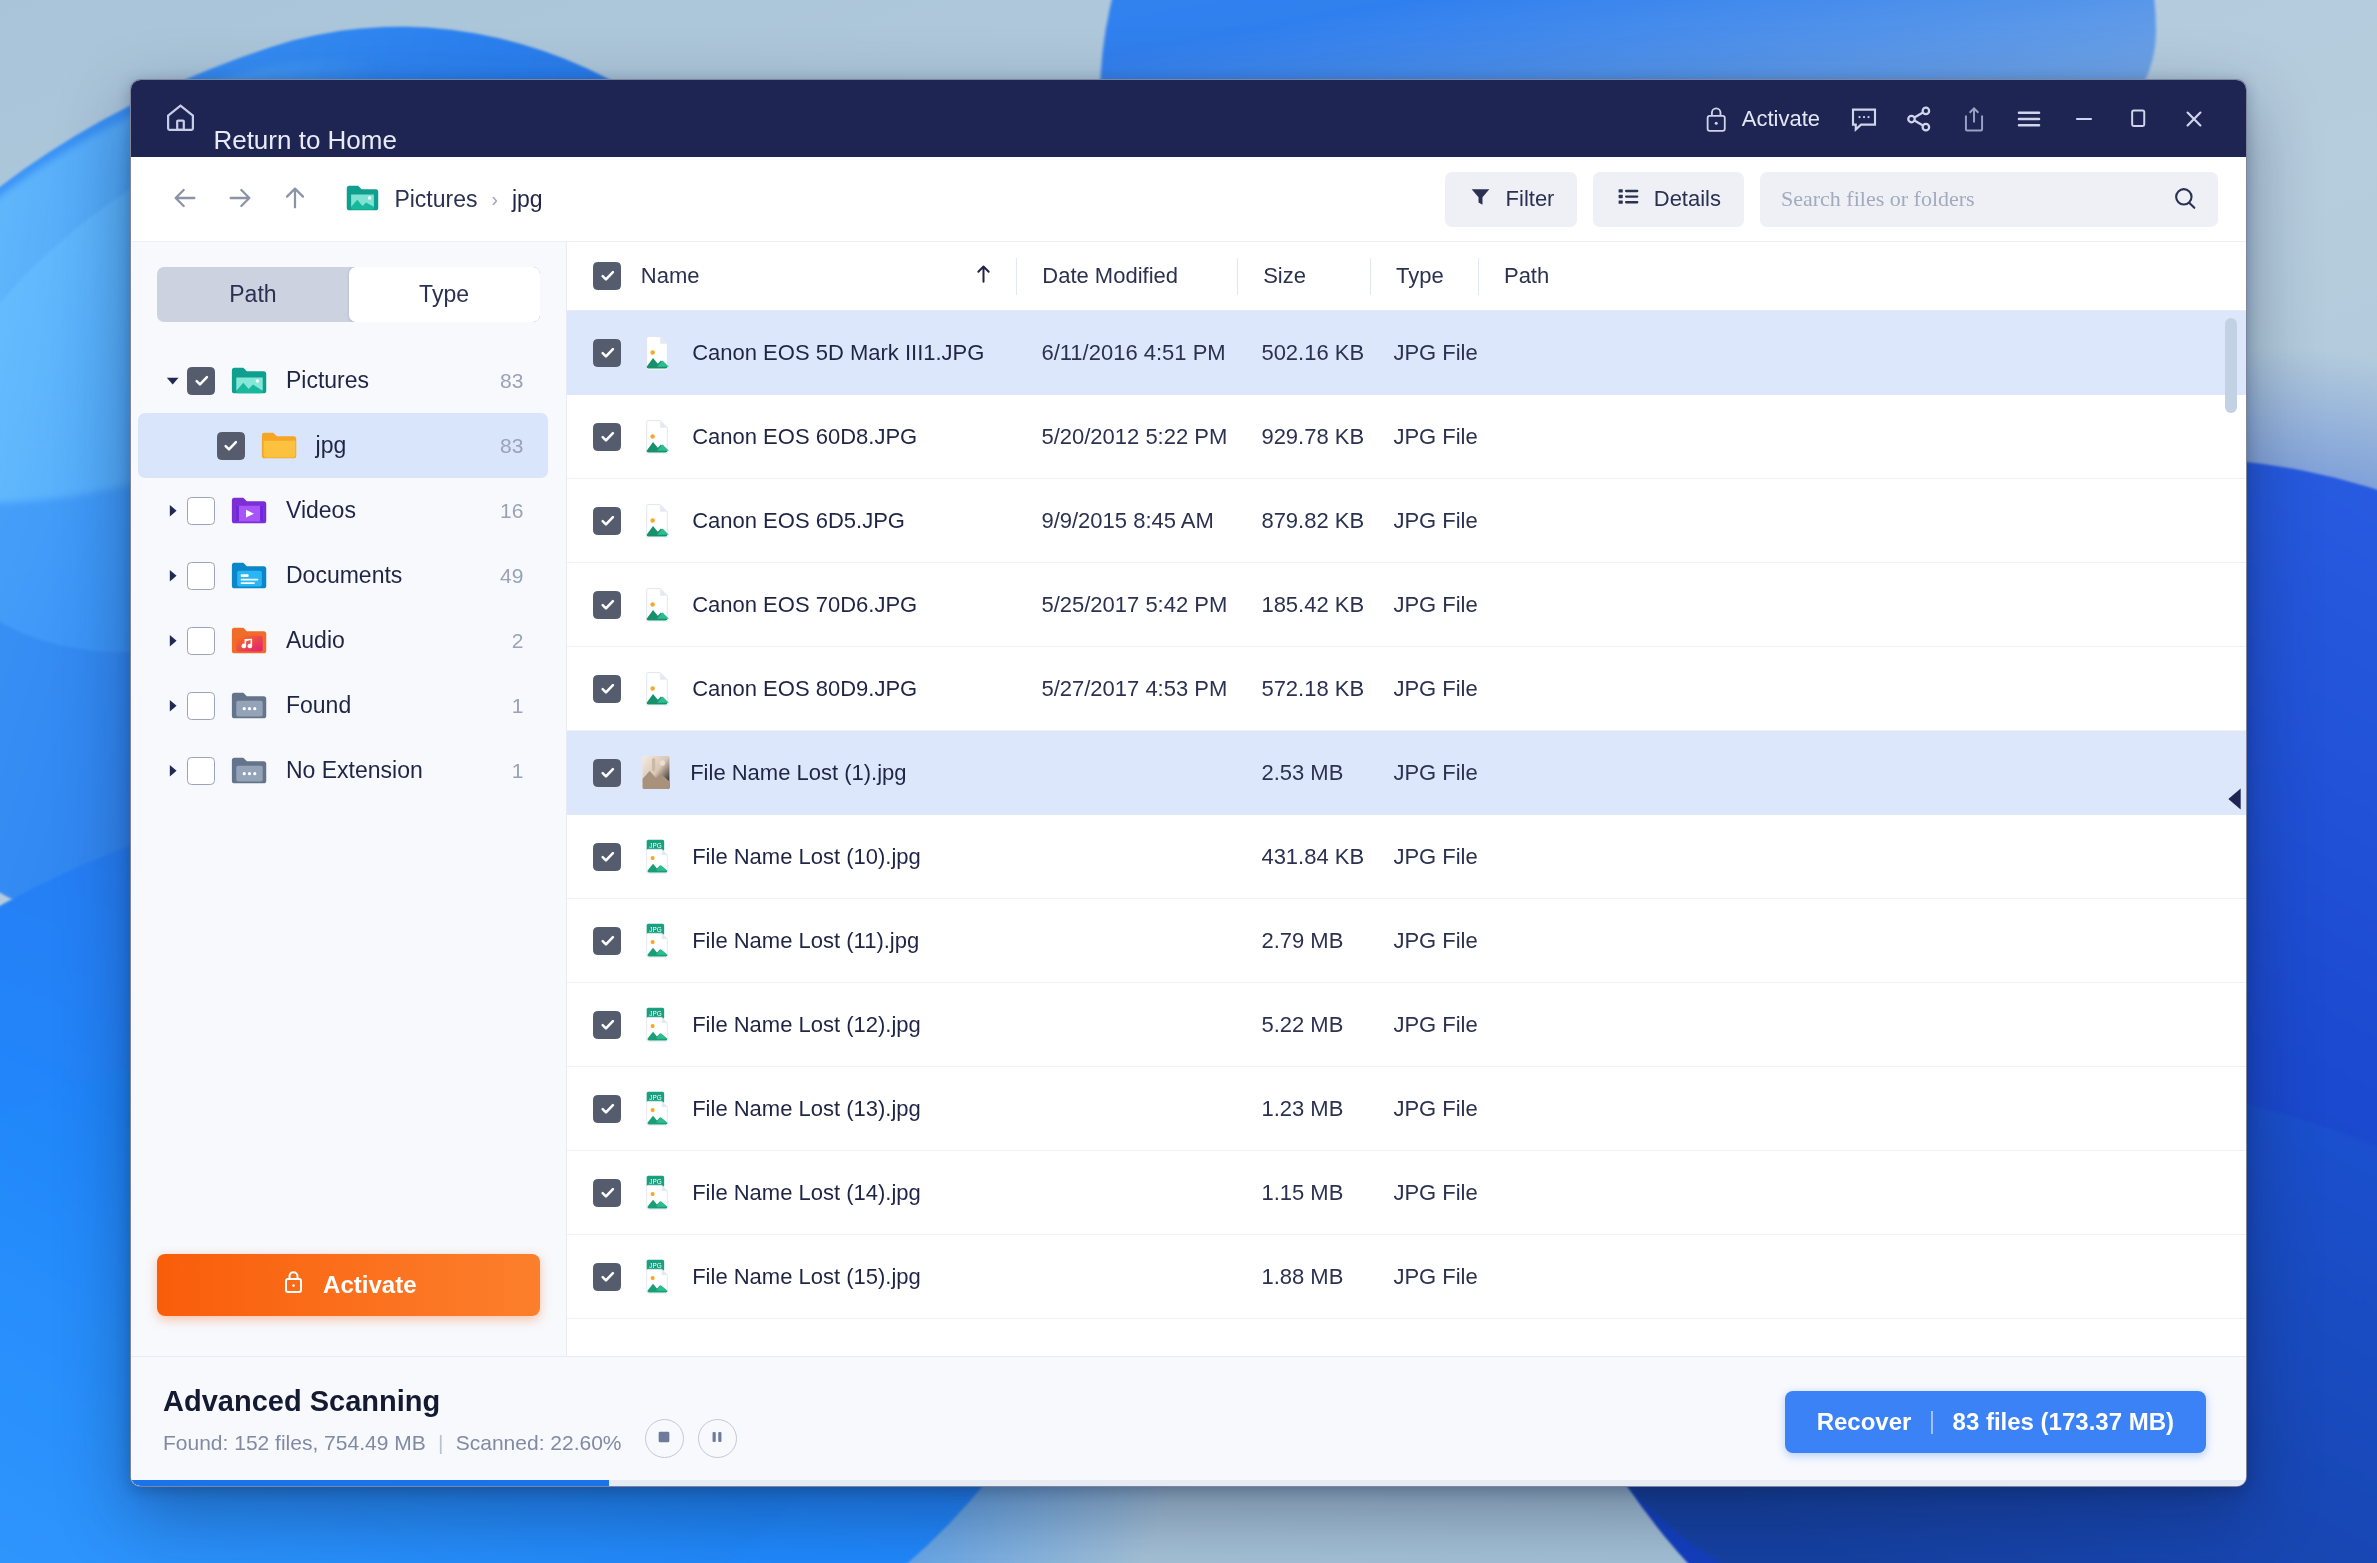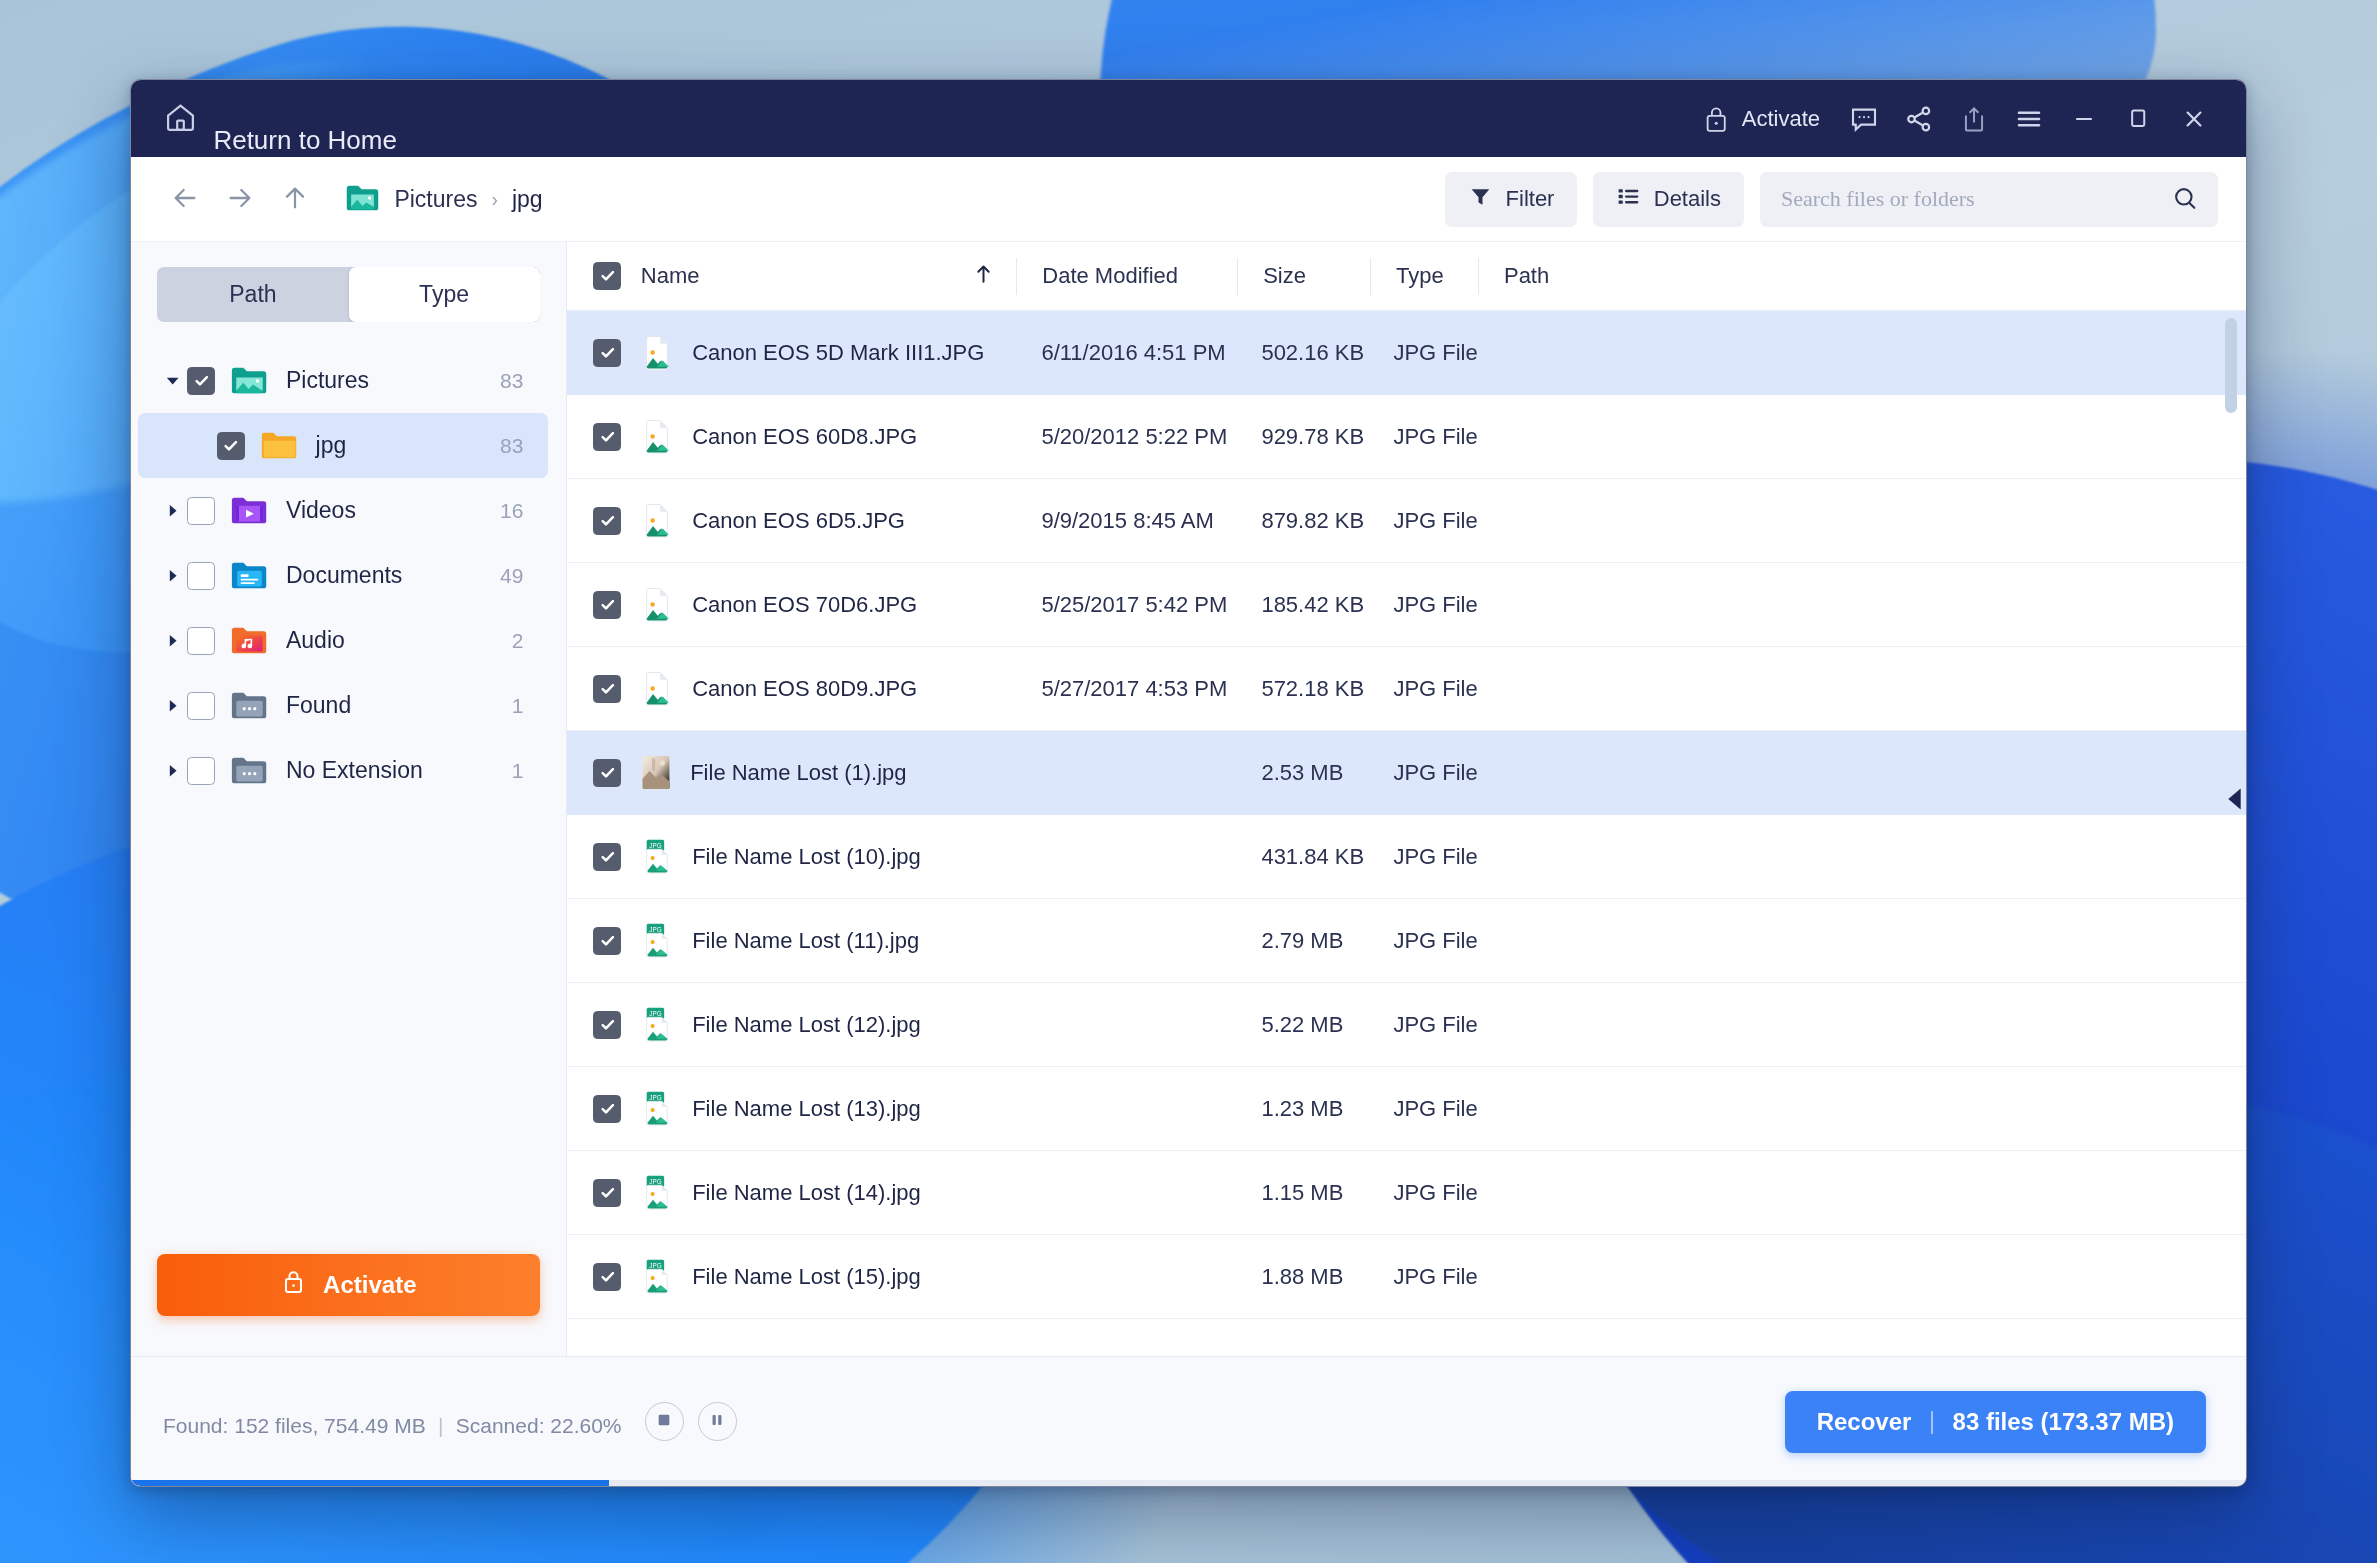--- a/index.html
+++ b/index.html
@@ -946,20 +946,21 @@
       <div class="panel-toggle">
         <svg width="23" height="30" viewBox="0 0 26 34" fill="#1e2552">
           <path d="M20 5 L6 17 L20 29 Z"></path>
         </svg>
       </div>
     </div>
   </div>
 
   <div class="footer">
     <div class="footrow-inner">
+      <div class="scan-title">Advanced Scanning</div>
       <div class="sub-and-ctrl">
         <div class="scan-sub">
           <span>Found: 152 files, 754.49 MB</span>
           <span class="divider">|</span>
           <span>Scanned: 22.60%</span>
         </div>
         <div class="ctrl-btns">
           <div class="cbtn">
             <span>
               <svg width="16" height="16" viewBox="0 0 18 18">

